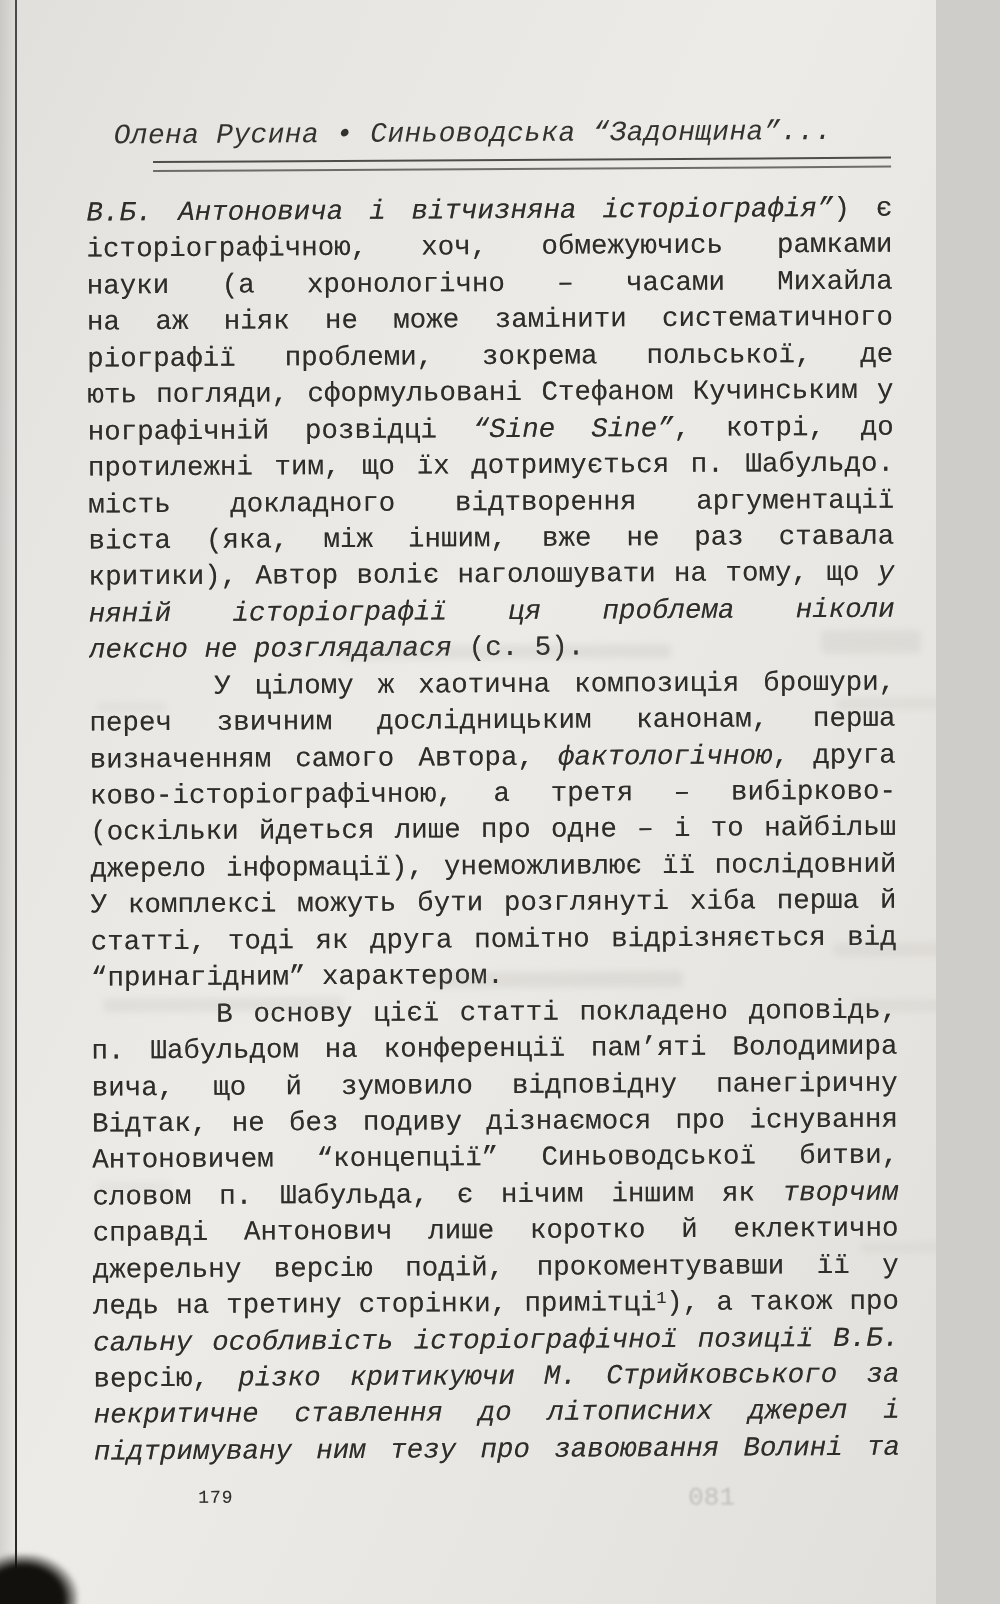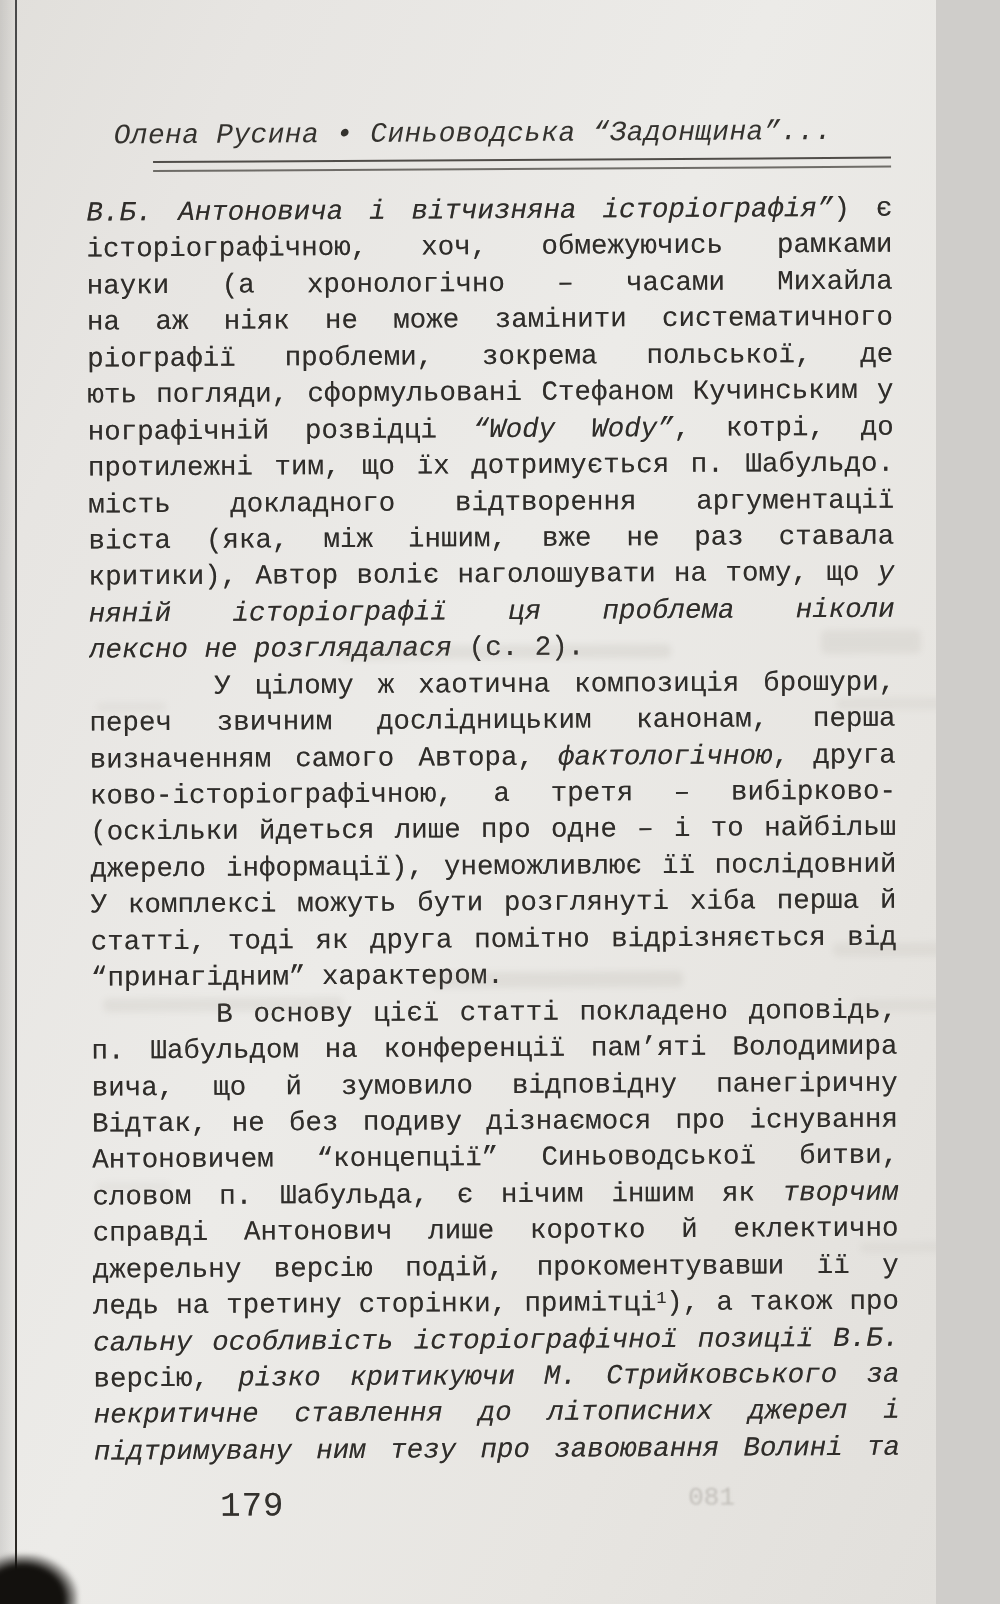--- a/index.html
+++ b/index.html
@@ -46,21 +46,21 @@
   .line{
     height:36.45px; line-height:36.45px; overflow:hidden;
     text-align:justify; text-align-last:justify;
     text-shadow:0 0 0.5px rgba(47,45,42,0.55);
   }
   .line.no-just{text-align-last:left;}
   .line.ind{text-indent:125px;}
   .it{font-style:italic;}
   sup{font-size:60%; line-height:0; position:relative; top:-0.45em; vertical-align:baseline;}
   .page-number{
-    position:absolute; top:1486px; left:214px; font-size:34px; color:#33312d;
+    position:absolute; top:1486px; left:192px; font-size:18px; color:#33312d;
     letter-spacing:1px; text-shadow:0 0 0.5px rgba(47,45,42,0.5);
   }
   .bleed-number{
     position:absolute; top:1484px; left:682px; font-size:26px;
     color:var(--ghost); filter:blur(1px);
   }
   .artifacts{position:absolute; left:0; top:0; width:100%; height:100%; pointer-events:none;}
   .smudge{
     position:absolute; border-radius:5px; background:#7d7769; filter:blur(3px);
   }
@@ -72,27 +72,27 @@
   <div class="tilt">
     <div class="running-header">Олена Русина • Синьоводська “Задонщина”...</div>
     <div class="header-rule"></div>
     <div class="body-text">
         <div class="line"><span class="it">В.Б. Антоновича і вітчизняна історіографія”</span><span>) є цілковито</span></div>
         <div class="line"><span>історіографічною, хоч, обмежуючись рамками вітчизняної</span></div>
         <div class="line"><span>науки (а хронологічно – часами Михайла Грушевського), во-</span></div>
         <div class="line"><span>на аж ніяк не може замінити систематичного аналізу істо-</span></div>
         <div class="line"><span>ріографії проблеми, зокрема польської, де досьогодні пану-</span></div>
         <div class="line"><span>ють погляди, сформульовані Стефаном Кучинським у мо-</span></div>
-        <div class="line"><span>нографічній розвідці </span><span class="it">“Wody Wody”</span><span>, котрі, до речі, діаметрально</span></div>
+        <div class="line"><span>нографічній розвідці </span><span class="it">“Sine Sine”</span><span>, котрі, до речі, діаметрально</span></div>
         <div class="line"><span>протилежні тим, що їх дотримується п. Шабульдо. Втім, за-</span></div>
         <div class="line"><span>мість докладного відтворення аргументації польського медіє-</span></div>
         <div class="line"><span>віста (яка, між іншим, вже не раз ставала об’єктом наукової</span></div>
         <div class="line"><span>критики), Автор воліє наголошувати на тому, що </span><span class="it">у вітчиз-</span></div>
         <div class="line"><span class="it">няній історіографії ця проблема ніколи спеціально і комп-</span></div>
-        <div class="line no-just"><span class="it">лексно не розглядалася</span><span> (с. 2).</span></div>
+        <div class="line no-just"><span class="it">лексно не розглядалася</span><span> (с. 5).</span></div>
         <div class="line ind"><span>У цілому ж хаотична композиція брошури, де, всу-</span></div>
         <div class="line"><span>переч звичним дослідницьким канонам, перша стаття є, за</span></div>
         <div class="line"><span>визначенням самого Автора, </span><span class="it">фактологічною</span><span>, друга – вибір-</span></div>
         <div class="line"><span>ково-історіографічною, а третя – вибірково-джерелознавчою</span></div>
         <div class="line"><span>(оскільки йдеться лише про одне – і то найбільш ненадійне –</span></div>
         <div class="line"><span>джерело інформації), унеможливлює її послідовний аналіз.</span></div>
         <div class="line"><span>У комплексі можуть бути розглянуті хіба перша й третя</span></div>
         <div class="line"><span>статті, тоді як друга помітно відрізняється від них своїм</span></div>
         <div class="line no-just"><span>“принагідним” характером.</span></div>
         <div class="line ind"><span>В основу цієї статті покладено доповідь, виголошену</span></div>

